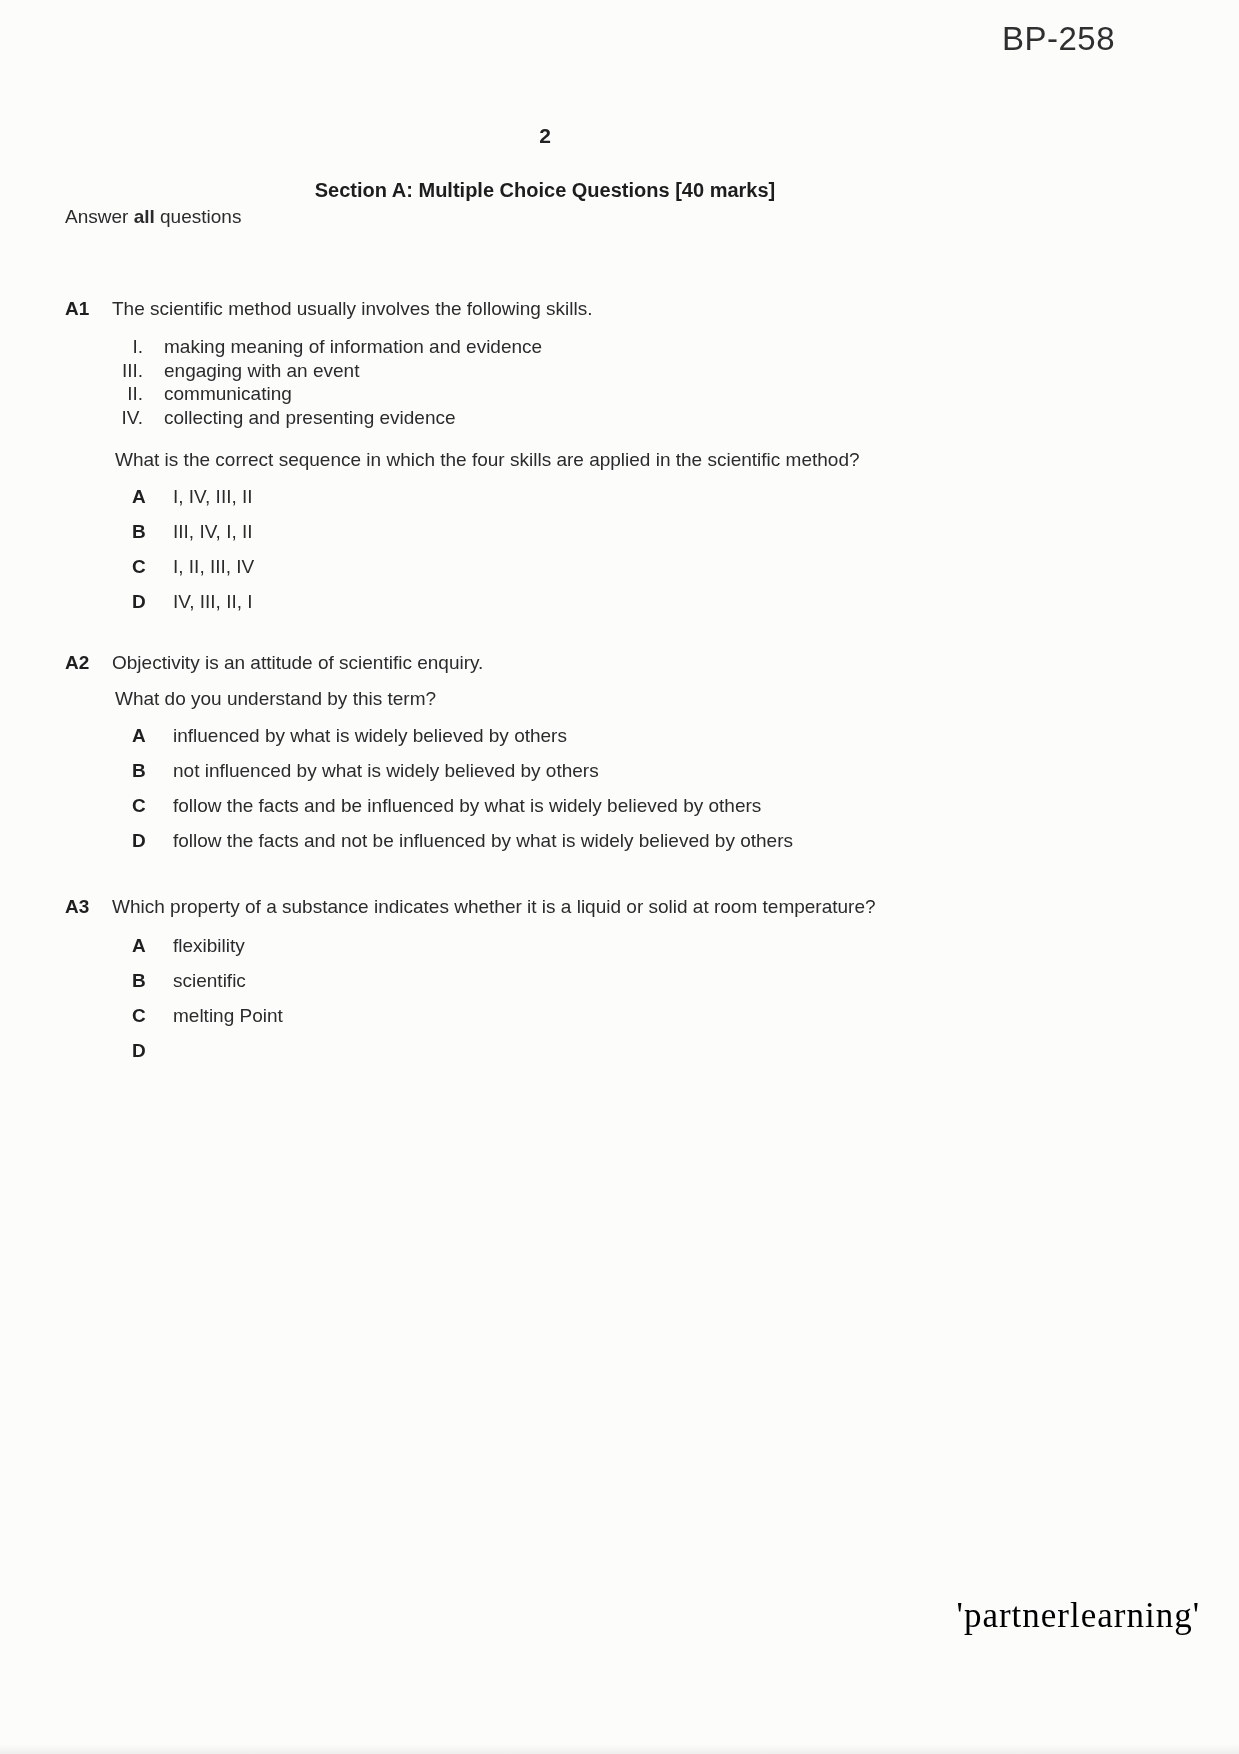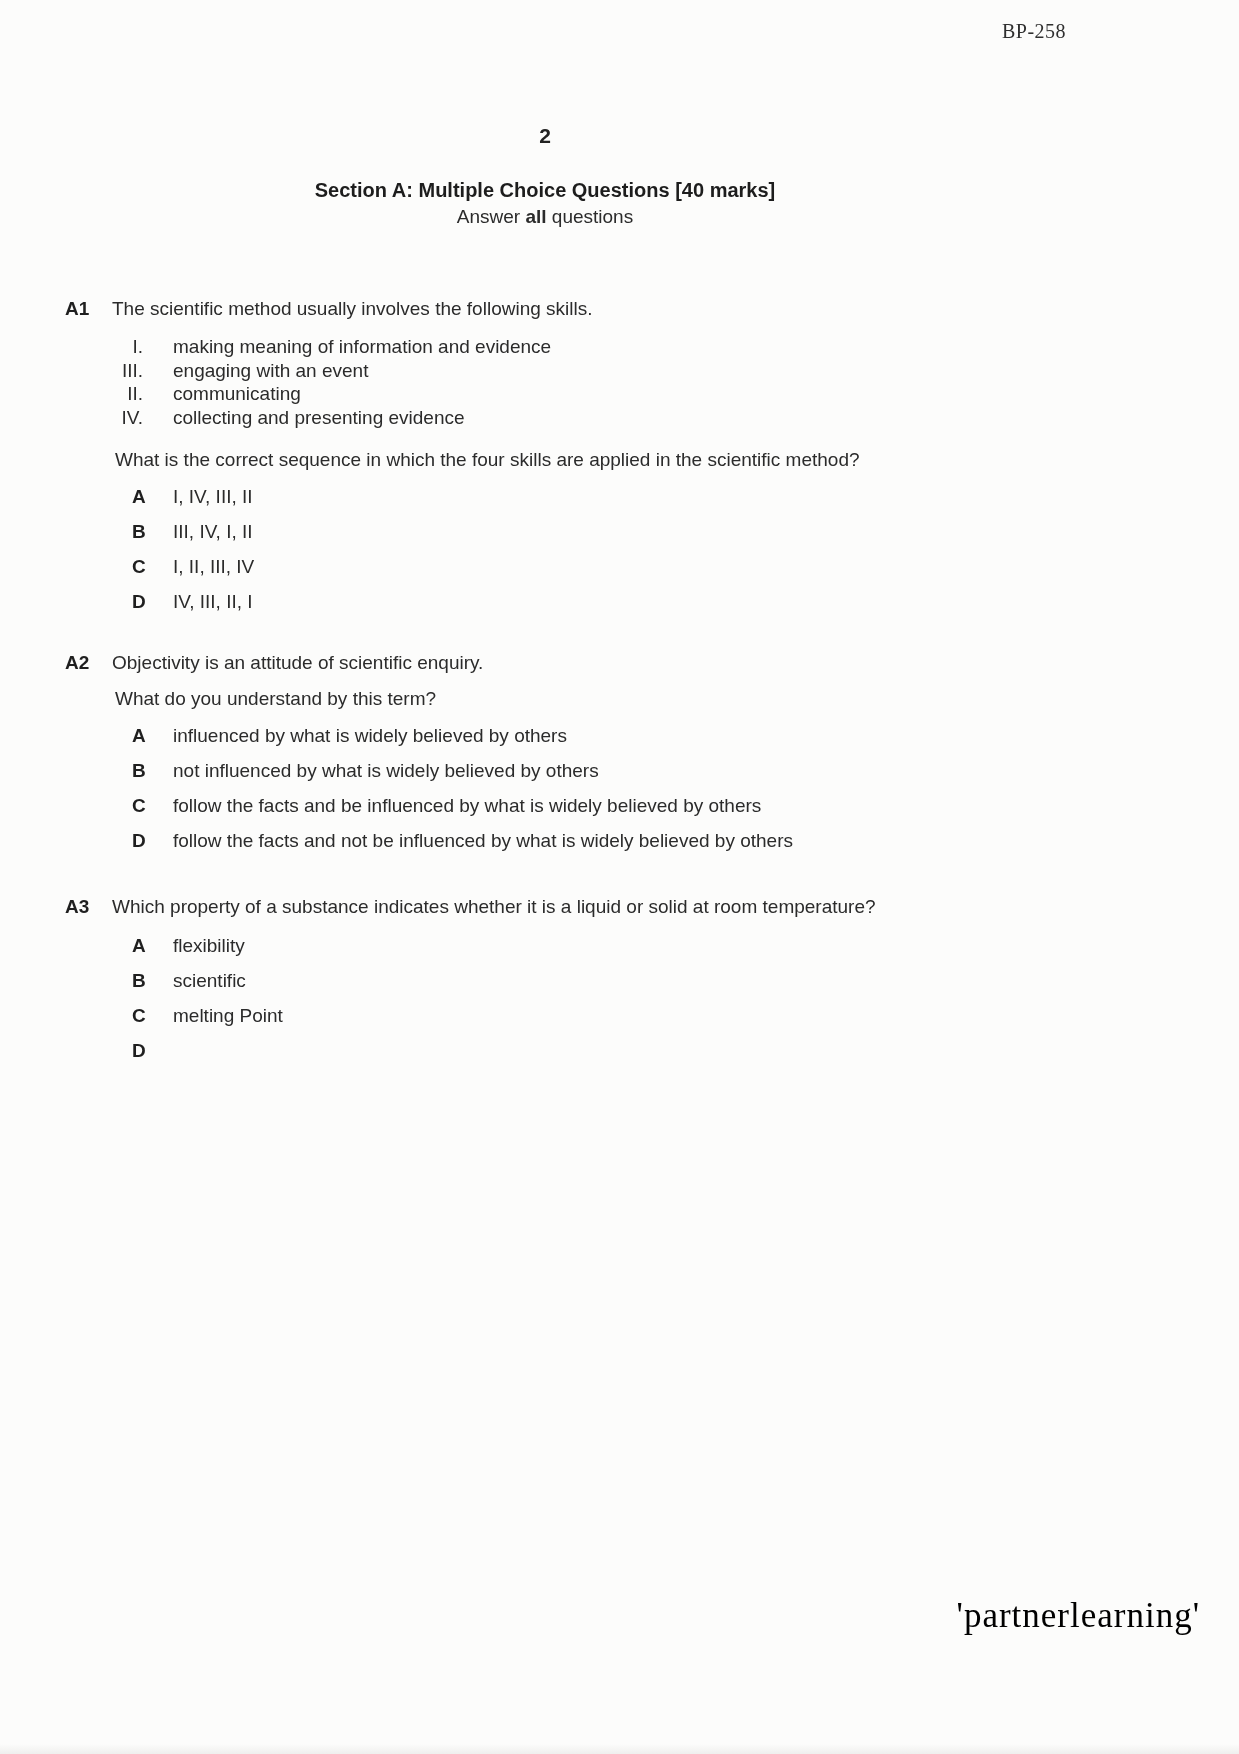--- a/index.html
+++ b/index.html
@@ -12,22 +12,22 @@
     position: relative;
     background: #fcfcfb;
     font-family: "Liberation Sans", sans-serif;
     color: #2b2b2b;
     overflow: hidden;
   }
   .doc-code {
     position: absolute;
     top: 20px;
     left: 1002px;
-    font-family: Liberation Serif, serif;
-    font-size: 20px;
+    font-family: Liberation Sans, sans-serif;
+    font-size: 33px;
     letter-spacing: 0.5px;
     color: #2f2f2f;
   }
   .content-col {
     position: absolute;
     left: 65px;
     width: 960px;
     top: 0;
   }
   .page-number {
@@ -48,21 +48,21 @@
     text-align: center;
     font-weight: bold;
     font-size: 20px;
     color: #1d1d1d;
   }
   .instruction {
     position: absolute;
     top: 206px;
     left: 0;
     width: 100%;
-    text-align: center;
+    text-align: left;
     font-size: 19px;
     color: #2b2b2b;
   }
   .instruction .bold {
     font-weight: bold;
   }
   .question {
     position: absolute;
     left: 65px;
     width: 1000px;
@@ -91,21 +91,21 @@
     display: flex;
     line-height: 23.5px;
   }
   .roman-num {
     margin-left: 50px;
     width: 28px;
     flex: 0 0 28px;
     text-align: right;
   }
   .roman-text {
-    margin-left: 30px;
+    margin-left: 21px;
   }
   .q-question {
     margin-top: 19px;
     margin-left: 50px;
   }
   .q-a2 .q-question {
     margin-top: 12px;
   }
   .options {
     margin-top: 14px;

